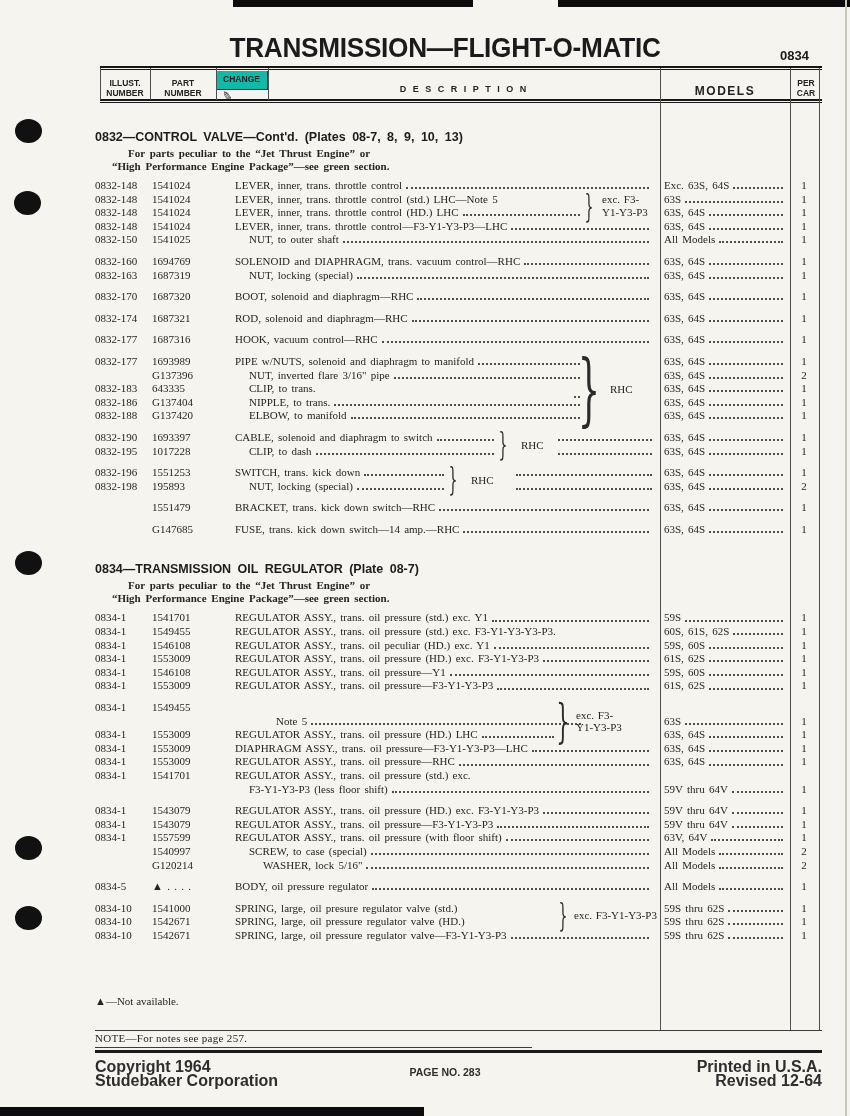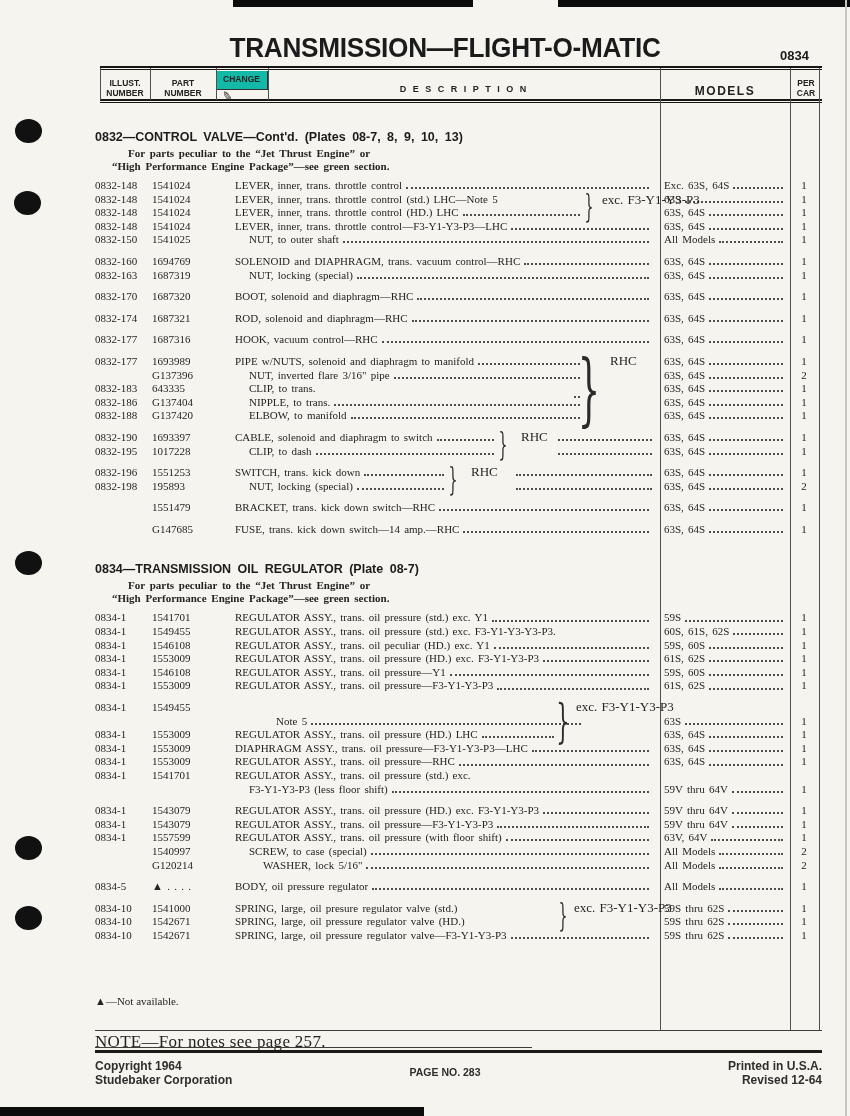--- a/index.html
+++ b/index.html
@@ -36,29 +36,29 @@
   .c-ill{left:95px;} .c-part{left:152px;}
   .c-desc{display:flex;align-items:baseline;text-align:right;}
   .c-mod{left:664px;width:122px;display:flex;align-items:baseline;}
   .c-per{left:790px;width:28px;text-align:center;}
   .lead{flex:1 1 auto;border-bottom:2px dotted #4e4e4e;margin:0 3px 3.5px 4px;height:0;
         align-self:flex-end;min-width:6px;}
   .plead{position:absolute;bottom:3.5px;border-bottom:2px dotted #4e4e4e;height:0;}
   .brace{position:absolute;width:18px;display:flex;align-items:center;justify-content:center;
          overflow:visible;color:#2b2b2b;}
   .brace > span{display:block;font-family:"DejaVu Serif",serif;}
-  .blabel{position:absolute;display:flex;flex-direction:row;justify-content:center;
-          font-size:13px;line-height:12px;white-space:nowrap;word-spacing:1px;}
+  .blabel{position:absolute;display:flex;flex-direction:column;justify-content:center;
+          font-size:11px;line-height:12px;white-space:nowrap;word-spacing:1px;}
   #footnote{position:absolute;top:995px;left:95px;font-size:11px;}
   #note-topline{position:absolute;top:1030px;left:95px;width:727px;height:1px;background:#3c3c3c;}
-  #note-line{position:absolute;top:1032px;left:95px;font-size:17px;letter-spacing:0.3px;}
+  #note-line{position:absolute;top:1032px;left:95px;font-size:11px;letter-spacing:0.3px;}
   #note-underline{position:absolute;top:1047px;left:95px;width:437px;height:1px;background:#3c3c3c;}
   #note-thick{position:absolute;top:1050px;left:95px;width:727px;height:2.5px;background:#1a1a1a;}
   .ftr{position:absolute;font-family:"Liberation Sans","DejaVu Sans",sans-serif;font-weight:700;
-       font-size:12px;line-height:13.5px;color:#2e2e2e;}
+       font-size:16px;line-height:13.5px;color:#2e2e2e;}
   #ftr-left{top:1060px;left:95px;}
   #ftr-center{top:1066px;left:100px;width:690px;text-align:center;font-size:10.5px;}
   #ftr-right{top:1060px;left:560px;width:262px;text-align:right;}
 </style>
 </head>
 <body>
 
 <div class="band" style="left:233px;top:0;width:240px;height:7px;"></div>
 <div class="band" style="left:558px;top:0;width:292px;height:7px;"></div>
 <div class="band" style="left:0;top:1107px;width:424px;height:9px;"></div>

